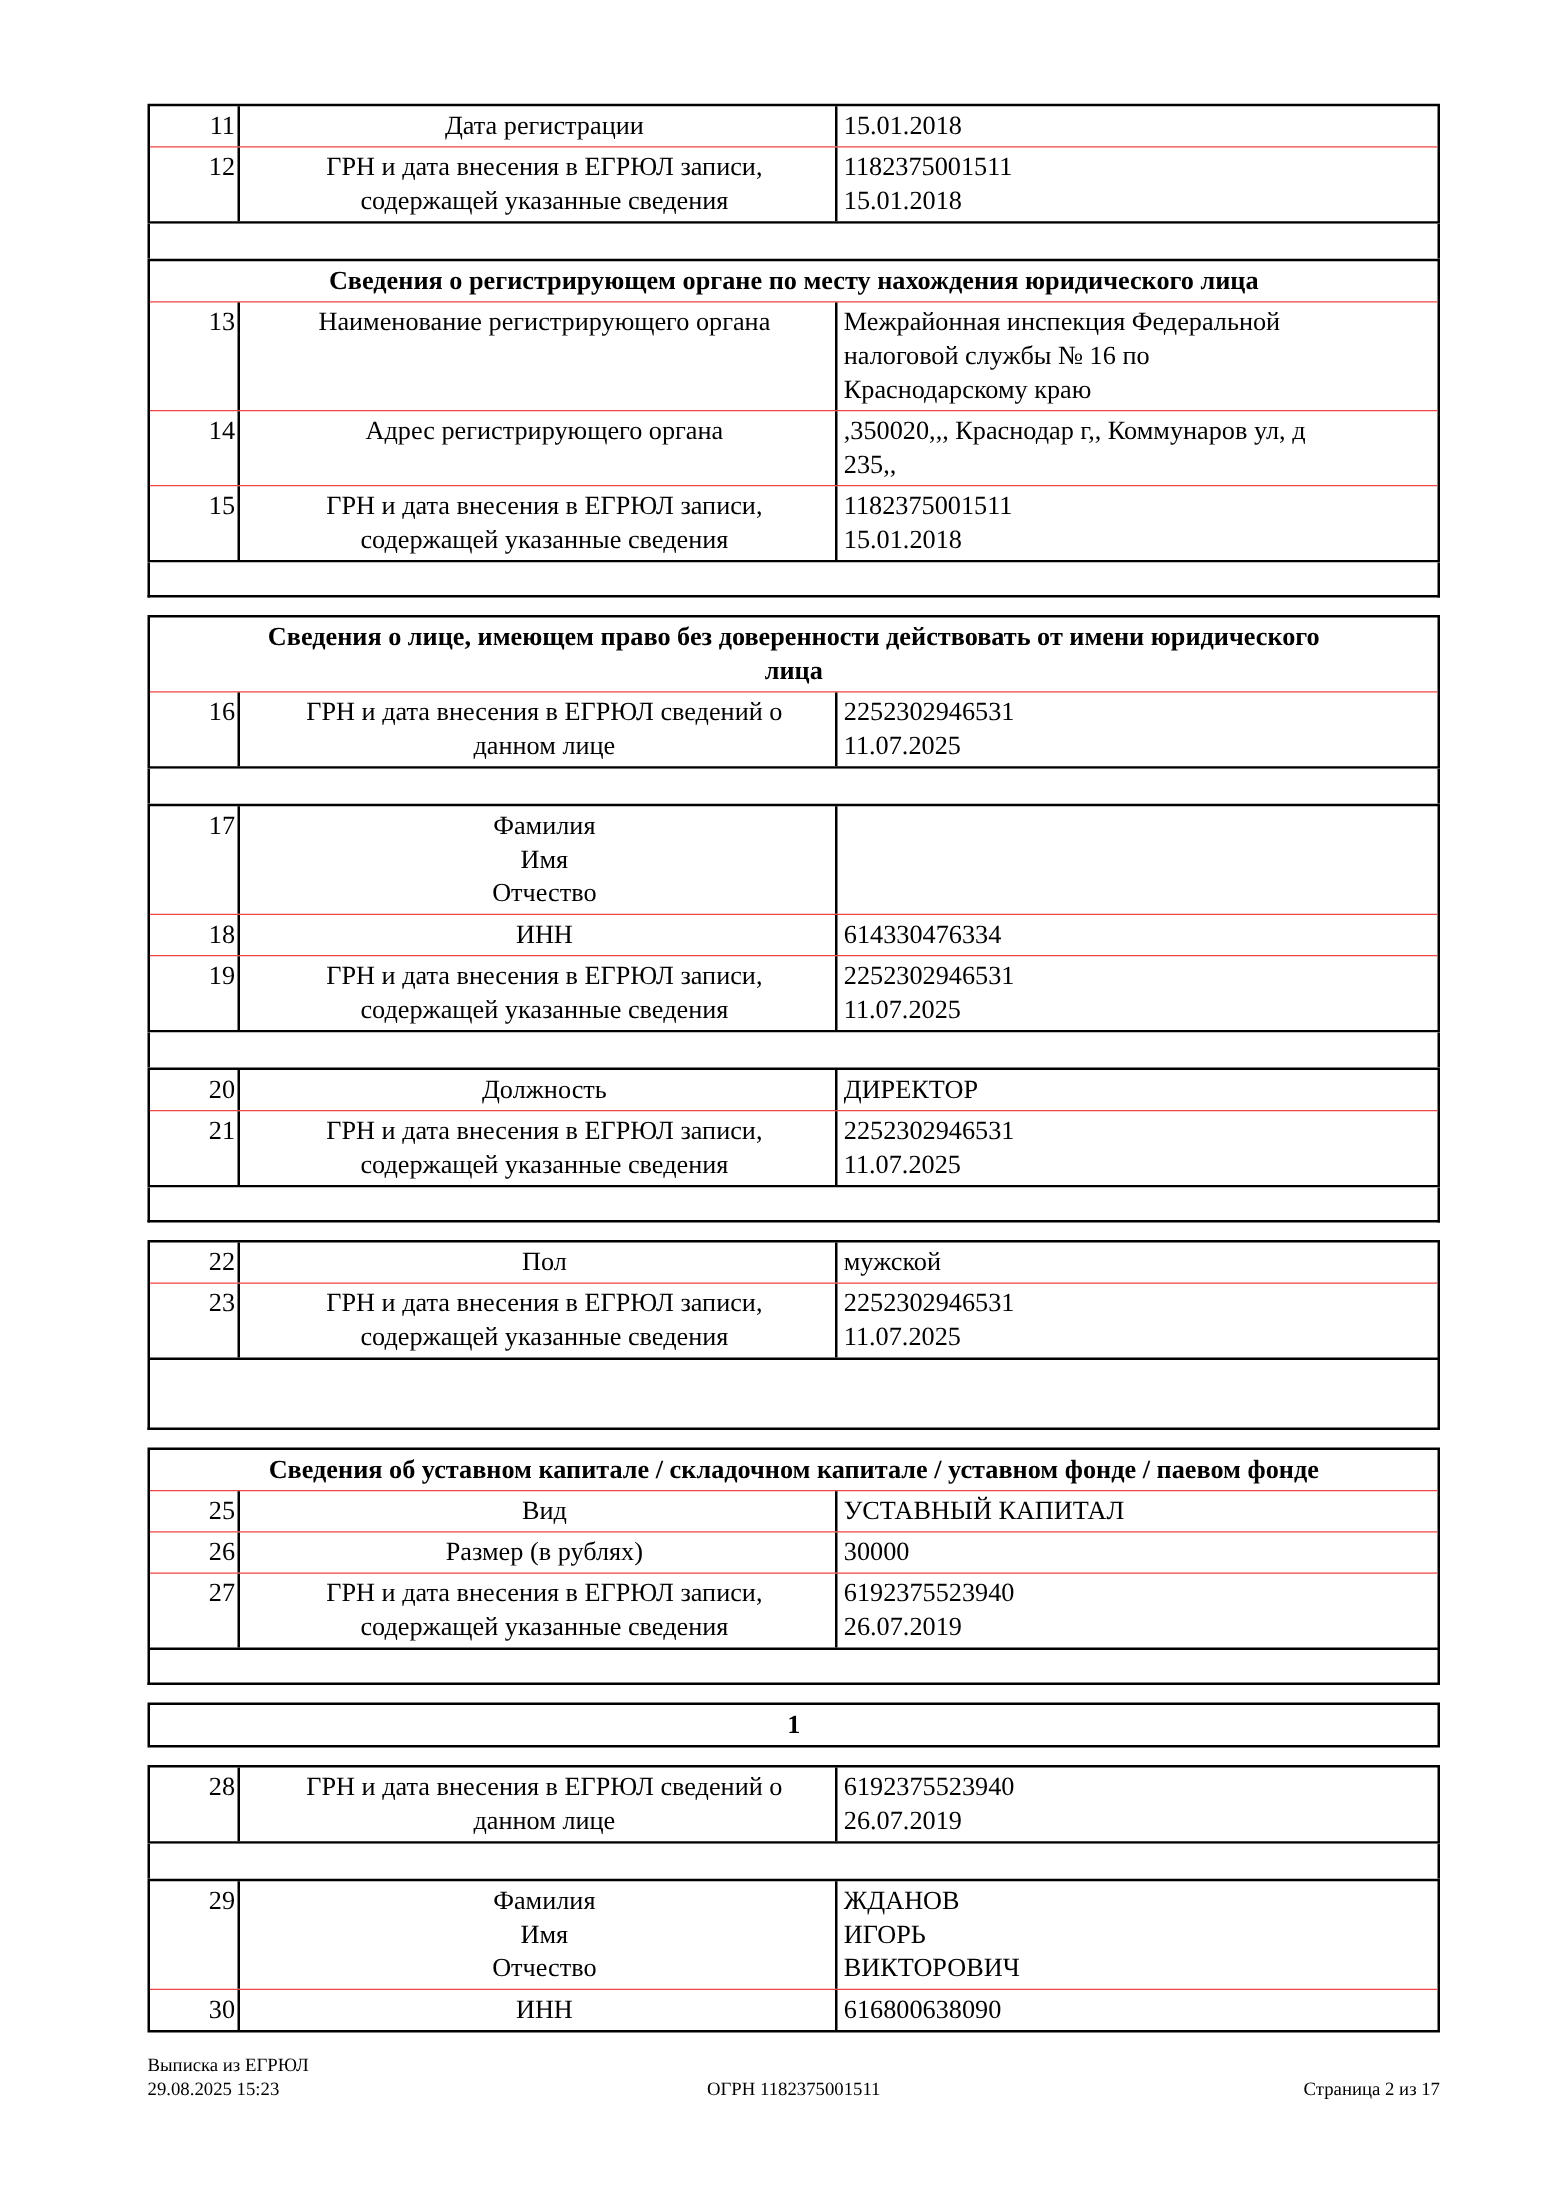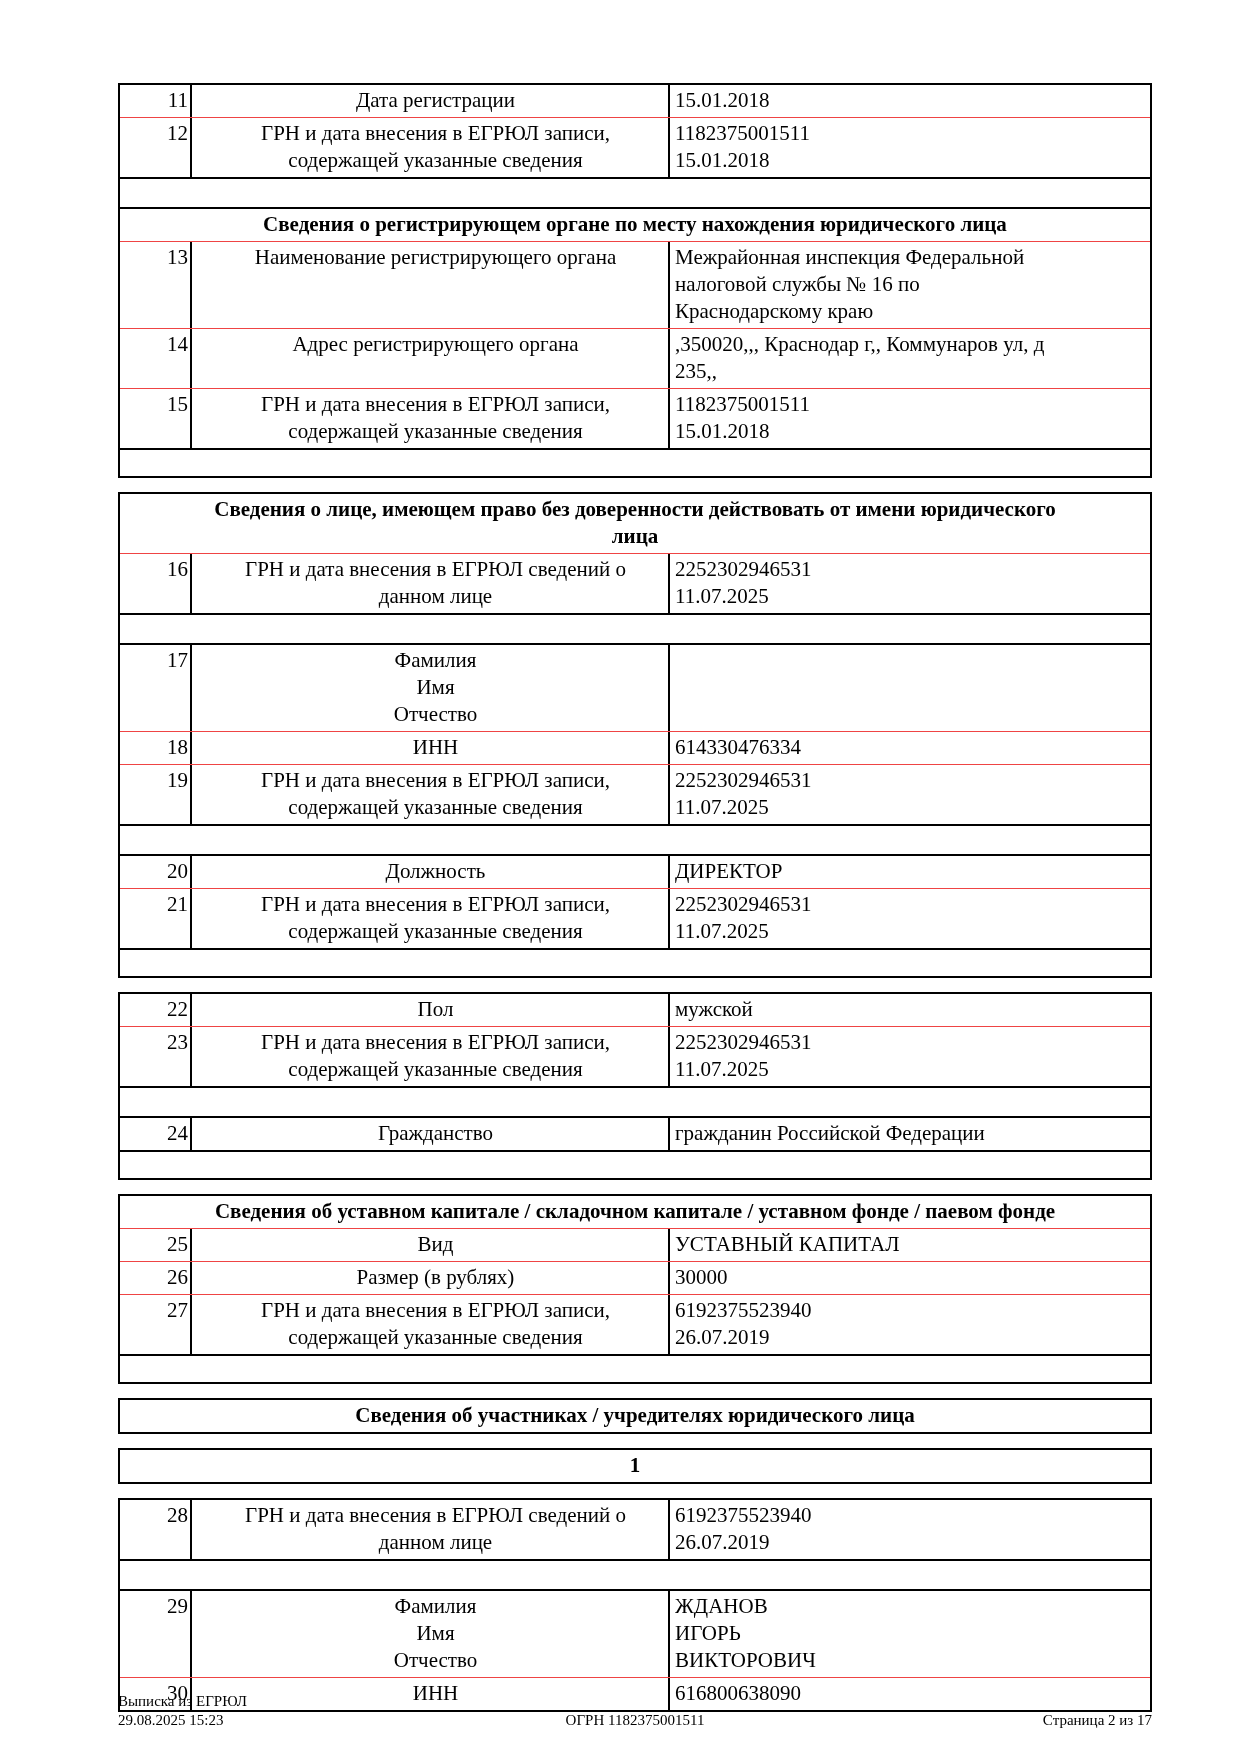--- a/index.html
+++ b/index.html
@@ -29,21 +29,21 @@
     grid-column:1 / -1; text-align:center; font-weight:bold;
     padding:2px 6px 3px 6px; white-space:pre-line;
   }
   .subnum { grid-column:1 / -1; text-align:center; font-weight:bold; padding:2px 6px 3px 6px; }
   .spacer {
     width:1034px; height:28px;
     border-left:2px solid #000; border-right:2px solid #000; background:#fff;
   }
   .sp-closed { border-bottom:2px solid #000; }
   .footer {
-    position:absolute; left:118px; top:1692px; width:1034px;
+    position:absolute; left:118px; top:1644px; width:1034px;
     display:grid; grid-template-columns:1fr auto 1fr; align-items:end;
     font-size:15px; line-height:19px;
   }
   .f-left  { text-align:left; }
   .f-center{ text-align:center; }
   .f-right { text-align:right; }
 </style>
 </head>
 <body>
 
@@ -160,27 +160,20 @@
       <div class="cell num">23</div>
       <div class="cell lbl">ГРН и дата внесения в ЕГРЮЛ записи,
 содержащей указанные сведения</div>
       <div class="cell val">2252302946531
 11.07.2025</div>
     </div>
   </div>
 
   <div class="spacer"></div>
 
-  <div class="blk">
-    <div class="row">
-      <div class="cell num">24</div>
-      <div class="cell lbl">Гражданство</div>
-      <div class="cell val">гражданин Российской Федерации</div>
-    </div>
-  </div>
 
   <div class="spacer sp-closed"></div>
 
   <div class="blk m3">
     <div class="row">
       <div class="hdr">Сведения об уставном капитале / складочном капитале / уставном фонде / паевом фонде</div>
     </div>
     <div class="row">
       <div class="cell num">25</div>
       <div class="cell lbl">Вид</div>
@@ -195,25 +188,20 @@
       <div class="cell num">27</div>
       <div class="cell lbl">ГРН и дата внесения в ЕГРЮЛ записи,
 содержащей указанные сведения</div>
       <div class="cell val">6192375523940
 26.07.2019</div>
     </div>
   </div>
 
   <div class="spacer sp-closed"></div>
 
-  <div class="blk m3">
-    <div class="row">
-      <div class="hdr">Сведения об участниках / учредителях юридического лица</div>
-    </div>
-  </div>
 
   <div class="blk m3">
     <div class="row">
       <div class="subnum">1</div>
     </div>
   </div>
 
   <div class="blk m3">
     <div class="row">
       <div class="cell num">28</div>

